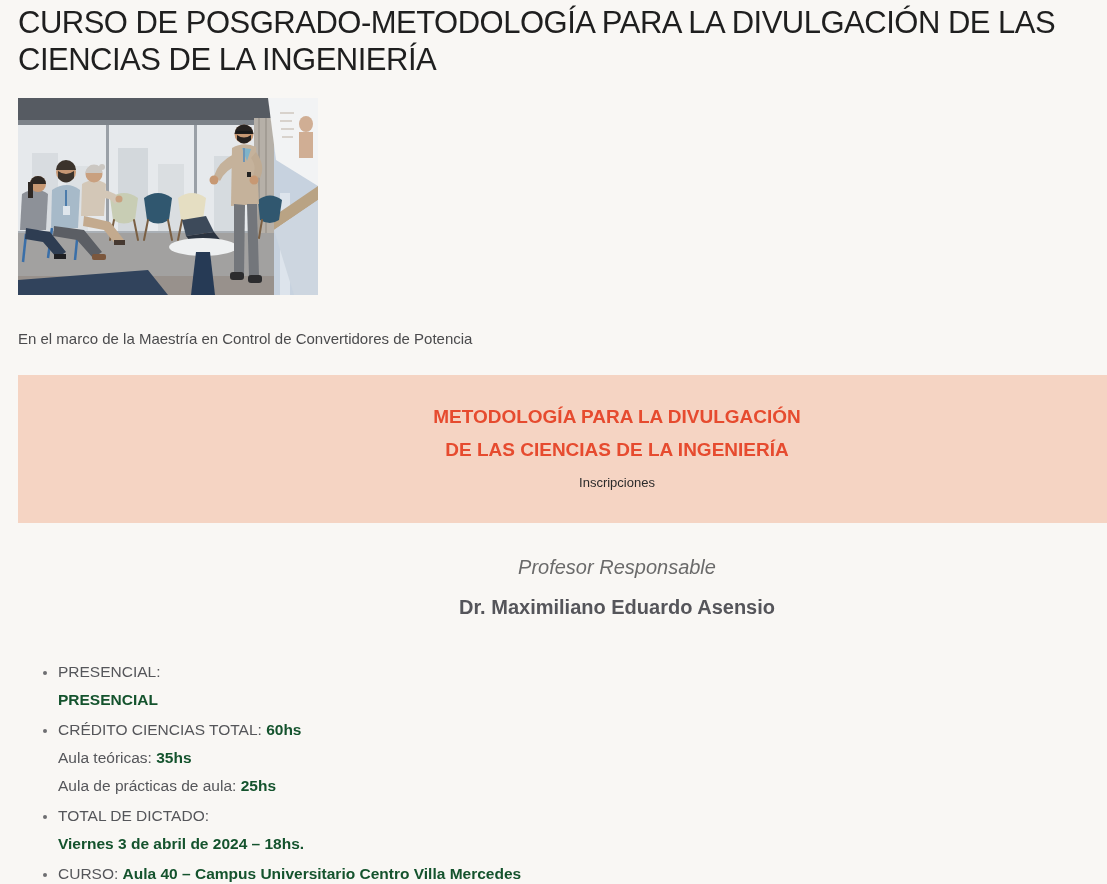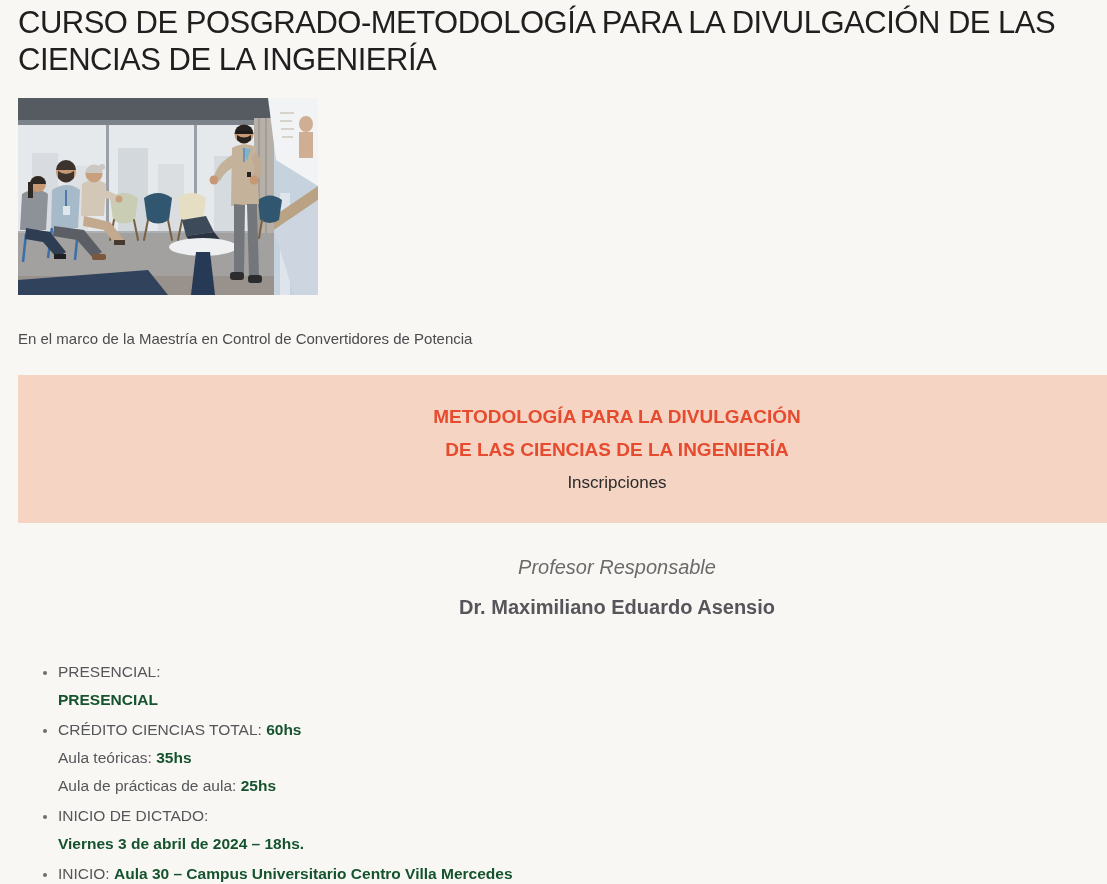--- a/index.html
+++ b/index.html
@@ -16,21 +16,21 @@
     color:#1f1f1f;
   }
   .hero{margin-top:20px;width:300px;height:197px;line-height:0;}
   .intro{margin:34px 0 0;font-size:15px;line-height:19px;color:#4b4b4d;}
   .banner{
     margin-top:27px;background:#f5d4c3;
     text-align:center;padding:25px 0 24px;
   }
   .banner-line{font-size:19px;font-weight:700;line-height:33px;color:#e64b2f;}
   .banner-link{
-    font-size:17px;line-height:33px;color:#2b2b2b;
+    font-size:13px;line-height:33px;color:#2b2b2b;
     display:block;width:fit-content;margin:0 auto;cursor:pointer;
   }
   .professor{margin-top:32px;text-align:center;}
   .prof-role{font-size:20px;line-height:24px;font-style:italic;color:#6a6a6a;font-family:"Liberation Serif",serif;}
   .prof-role-sans{font-family:"Liberation Sans",sans-serif;font-style:italic;}
   .prof-name{margin-top:16px;font-size:20px;line-height:24px;font-weight:700;color:#55555a;}
   .details{margin:39px 0 0;padding-left:40px;font-size:15.5px;color:#55565a;list-style:disc;}
   .details li{line-height:28px;margin-bottom:2px;}
   .details li::marker{color:#6e6e71;font-size:13px;}
   .details strong{color:#14532d;}
@@ -192,21 +192,21 @@
     <li>
       <div class="dl-line"><span>PRESENCIAL:</span><strong></strong></div>
       <div class="dl-line"><span></span><strong>PRESENCIAL</strong></div>
     </li>
     <li>
       <div class="dl-line"><span>CRÉDITO CIENCIAS TOTAL: </span><strong>60hs</strong></div>
       <div class="dl-line"><span>Aula teóricas: </span><strong>35hs</strong></div>
       <div class="dl-line"><span>Aula de prácticas de aula: </span><strong>25hs</strong></div>
     </li>
     <li>
-      <div class="dl-line"><span>INICIO DE DICTADO:</span><strong></strong></div>
+      <div class="dl-line"><span>TOTAL DE DICTADO:</span><strong></strong></div>
       <div class="dl-line"><span></span><strong>Viernes 3 de abril de 2024 – 18hs.</strong></div>
     </li>
     <li>
-      <div class="dl-line"><span>INICIO: </span><strong>Aula 30 – Campus Universitario Centro Villa Mercedes</strong></div>
+      <div class="dl-line"><span>CURSO: </span><strong>Aula 40 – Campus Universitario Centro Villa Mercedes</strong></div>
     </li>
   </ul>
 
 </div>
 
 </body></html>

